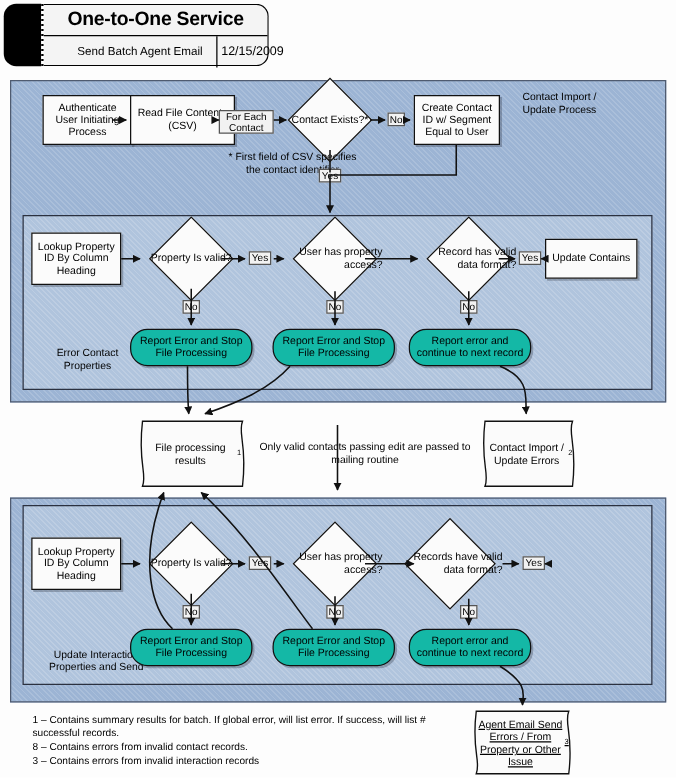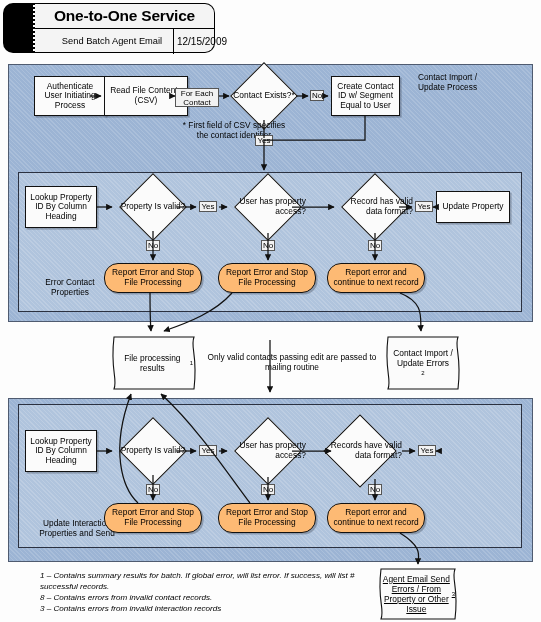--- a/index.html
+++ b/index.html
@@ -36,21 +36,21 @@
          background-image:repeating-linear-gradient(45deg,rgba(255,255,255,.16) 0 1px,rgba(0,0,0,0) 1px 3px);
          border:1.3px solid #2b3140;box-sizing:border-box;}
   .band-label{position:absolute;font-size:8.3px;line-height:10px;color:#000;text-align:left;}
 
   
   .node{position:absolute;box-sizing:border-box;display:flex;align-items:center;
         justify-content:center;text-align:center;color:#000;}
   .rect{background:#fbfbfb;border:1.15px solid #111;
         box-shadow:1.6px 1.6px 0 rgba(40,45,60,.30);
         font-size:8.4px;line-height:9.6px;padding:1px 2px;}
-  .pill{background:#fdba74;border:1.15px solid #111;border-radius:14px;
+  .pill{background:#14b8a6;border:1.15px solid #111;border-radius:14px;
         box-shadow:1.6px 1.6px 0 rgba(40,45,60,.30);
         font-size:8.4px;line-height:9.6px;padding:1px 3px;}
   .diamond-wrap{position:absolute;}
   .diamond-bg{position:absolute;left:0;top:0;width:100%;height:100%;
         background:#fbfbfb;border:1.15px solid #111;box-sizing:border-box;
         transform:rotate(45deg);}
   .diamond-txt{position:absolute;left:0;top:0;width:100%;height:100%;
         display:flex;align-items:center;justify-content:center;text-align:right;
         font-size:8.4px;line-height:9.6px;color:#000;}
   .doc{position:absolute;}
@@ -59,22 +59,22 @@
         display:flex;align-items:center;justify-content:center;text-align:center;
         font-size:8.4px;line-height:10.2px;color:#000;padding:0 7px;box-sizing:border-box;}
 
   
   .elabel{position:absolute;background:#f2f2f2;border:.9px solid #555;
           font-size:8px;line-height:9px;color:#000;padding:0 1.5px;
           box-sizing:border-box;white-space:nowrap;}
   .plain{position:absolute;font-size:8.3px;line-height:10px;color:#000;text-align:center;}
 
   
-  #notes{position:absolute;left:40px;top:570px;width:345px;
-         font-size:8.1px;line-height:11px;color:#000;font-style:italic;}
+  #notes{position:absolute;left:26px;top:570px;width:345px;
+         font-size:8.1px;line-height:11px;color:#000;}
   #notes div{white-space:normal;}
   sup{font-size:6px;vertical-align:super;}
 
   #wires{position:absolute;left:0;top:0;width:541px;height:622px;pointer-events:none;}
 </style>
 </head>
 <body>
 
 <div id="page">
 
@@ -133,21 +133,21 @@
     <div class="diamond-txt">User has property access?</div>
   </div>
 
   <div class="diamond-wrap" style="left:337px;top:181px;width:76px;height:52px;">
     <div class="diamond-bg" style="left:14px;top:2px;width:48px;height:48px;"></div>
     <div class="diamond-txt">Record has valid data format?</div>
   </div>
 
   <div class="elabel" style="left:415px;top:201px;width:18px;height:11px;display:flex;align-items:center;justify-content:center;">Yes</div>
 
-  <div class="node rect" style="left:436px;top:191px;width:74px;height:32px;">Update Property</div>
+  <div class="node rect" style="left:436px;top:191px;width:74px;height:32px;">Update Contains</div>
 
   <div class="elabel" style="left:146px;top:240px;width:14px;height:11px;display:flex;align-items:center;justify-content:center;">No</div>
   <div class="elabel" style="left:261px;top:240px;width:14px;height:11px;display:flex;align-items:center;justify-content:center;">No</div>
   <div class="elabel" style="left:368px;top:240px;width:14px;height:11px;display:flex;align-items:center;justify-content:center;">No</div>
 
   <div class="node pill" style="left:104px;top:263px;width:98px;height:30px;">Report Error and Stop File Processing</div>
   <div class="node pill" style="left:218px;top:263px;width:98px;height:30px;">Report Error and Stop File Processing</div>
   <div class="node pill" style="left:327px;top:263px;width:98px;height:30px;">Report error and continue to next record</div>
 
   <div class="doc" style="left:108px;top:335px;width:92px;height:56px;">
@@ -159,21 +159,21 @@
         <sup>1</sup>
       </div>
   </div>
 
   <div class="plain" style="left:204px;top:352px;width:176px;">Only valid contacts passing edit are passed to mailing routine</div>
 
   <div class="doc" style="left:382px;top:335px;width:82px;height:56px;">
     <svg width="82" height="56" viewBox="0 0 82 56">
       <path d="M6,2 L76,2 C72,12 80,20 76,54 L6,54 C10,44 2,36 6,2 Z" fill="#fbfbfb" stroke="#111" stroke-width="1.1"></path>
     </svg>
-    <div class="doc-txt" style="padding:0 6px;flex-direction:column;">
+    <div class="doc-txt" style="padding:0 6px;">
         <span>Contact Import / Update Errors</span>
         <sup>2</sup>
       </div>
   </div>
 
   <div class="band" style="left:8px;top:398px;width:525px;height:164px;"></div>
 
   <div class="inner" style="left:18px;top:404px;width:504px;height:144px;"></div>
 
   <div class="band-label" style="left:24px;top:518px;width:106px;white-space:pre-line;text-align:center;">Update Interaction

